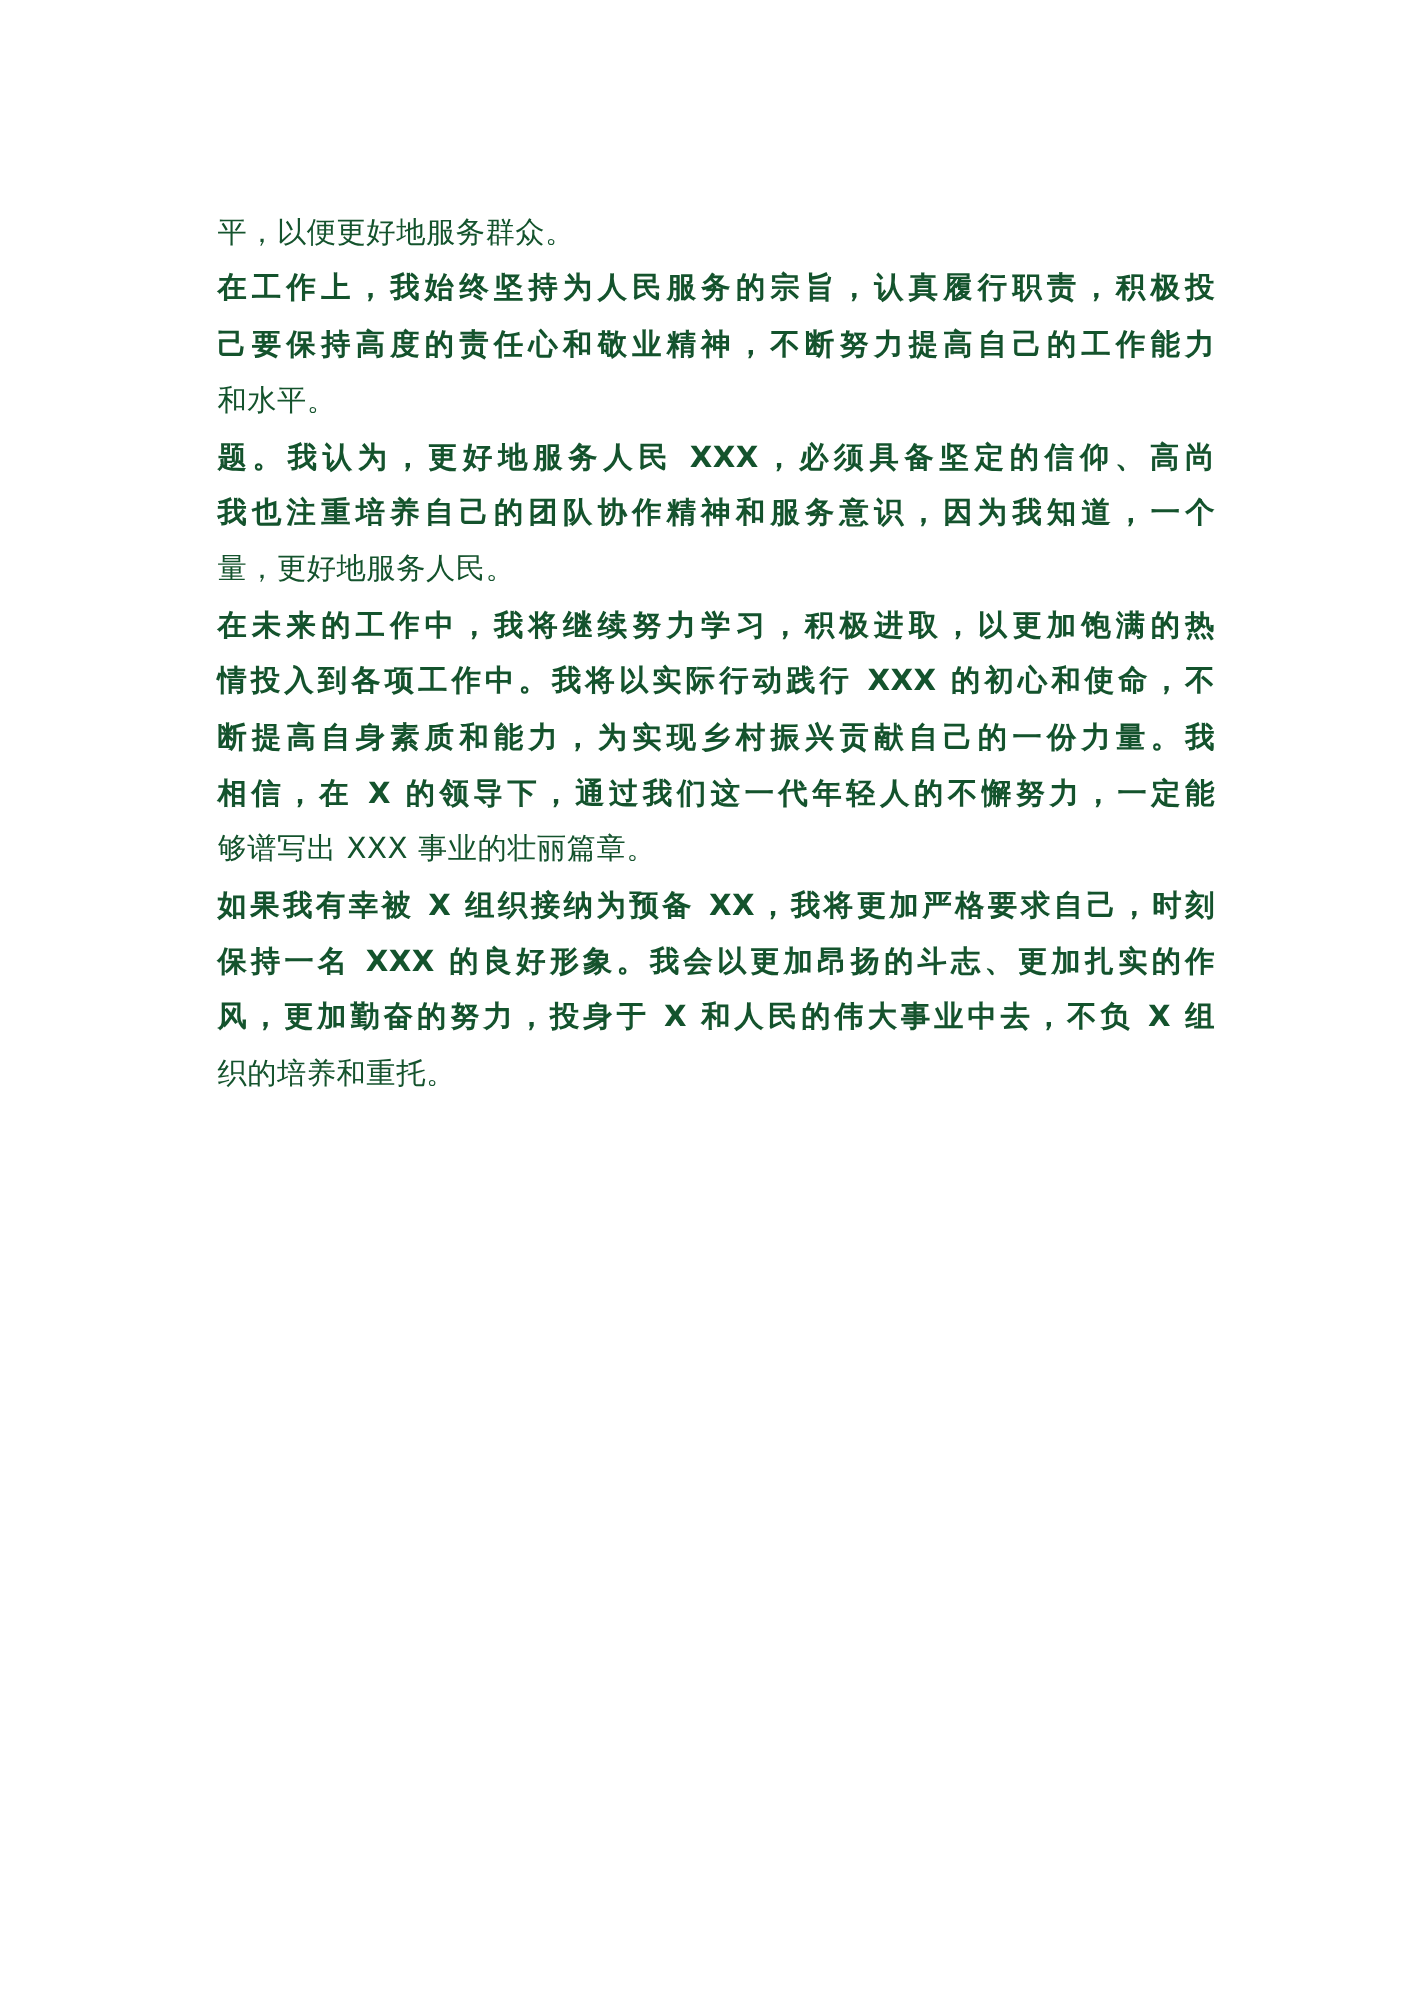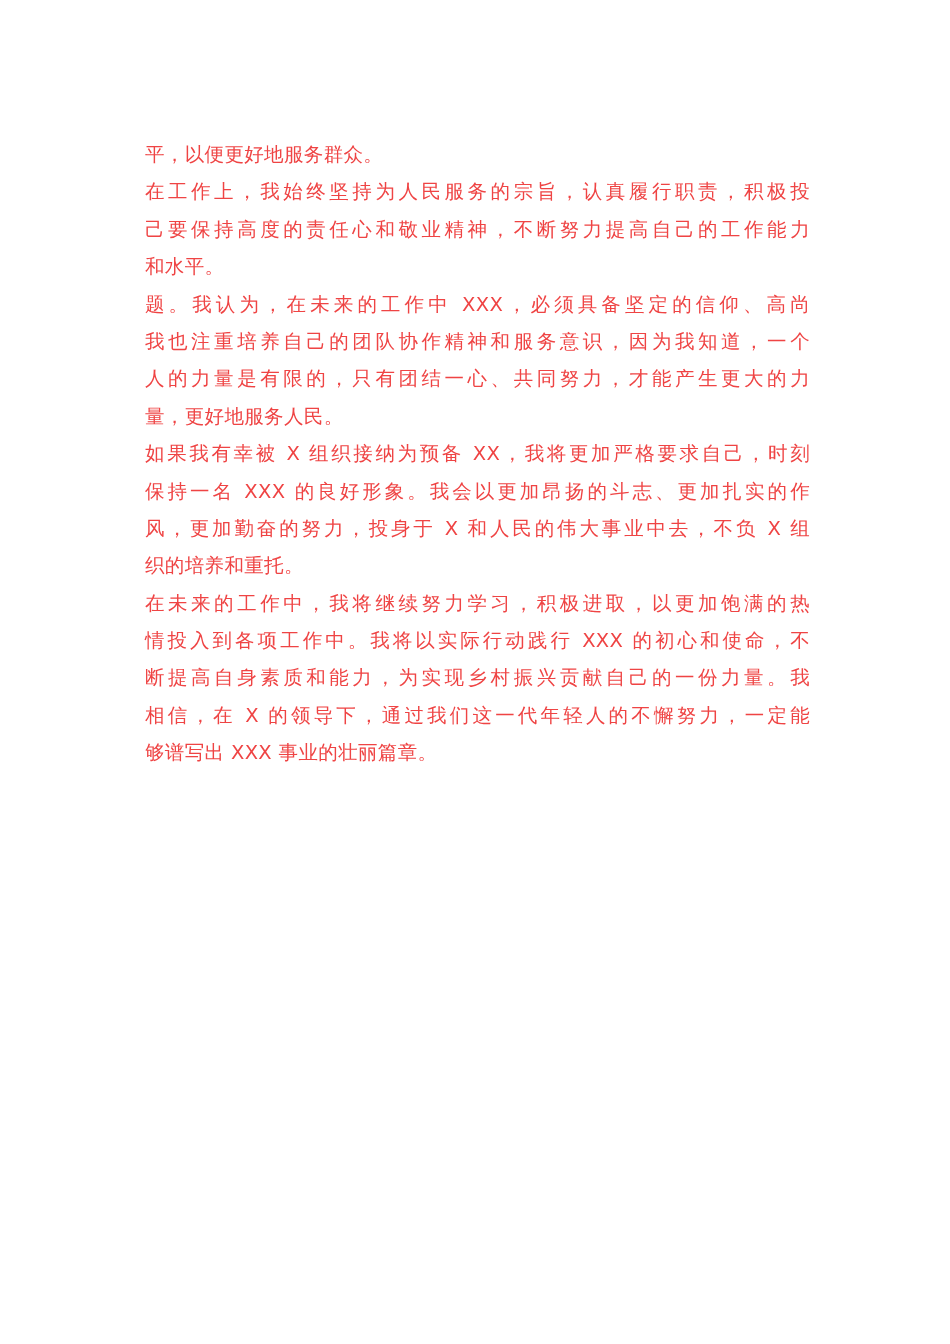--- a/index.html
+++ b/index.html
@@ -3,62 +3,61 @@
 <meta charset="utf-8">
 <style>
   html, body { margin: 0; padding: 0; background: #ffffff; }
   body { width: 950px; height: 1344px; position: relative; overflow: hidden; }
   .page {
     position: absolute; left: 0; top: 0; width: 950px; height: 1344px; background: #ffffff;
   }
   .content {
     position: absolute; left: 145px; top: 136px; width: 665px;
     font-family: "DejaVu Sans", "Liberation Sans", sans-serif;
-    color: #ef4444;
+    color: #14532d;
     font-size: 19.5px;
   }
   .para { margin: 0; padding: 0; }
   .line {
     display: block; height: 37.4px; line-height: 37.4px;
     white-space: nowrap; letter-spacing: 0.35px;
   }
-  .line.justify { text-align: justify; text-align-last: justify; }
+  .line.justify { text-align: justify; text-align-last: justify; font-weight: bold; }
 </style>
 </head>
 <body>
 
 <div class="page">
   <div class="content">
 
     <div class="para">
       <span class="line">平，以便更好地服务群众。</span>
     </div>
 
     <div class="para">
       <span class="line justify">在工作上，我始终坚持为人民服务的宗旨，认真履行职责，积极投</span>
       <span class="line justify">己要保持高度的责任心和敬业精神，不断努力提高自己的工作能力</span>
       <span class="line">和水平。</span>
     </div>
 
     <div class="para">
-      <span class="line justify">题。我认为，在未来的工作中 XXX，必须具备坚定的信仰、高尚</span>
+      <span class="line justify">题。我认为，更好地服务人民 XXX，必须具备坚定的信仰、高尚</span>
       <span class="line justify">我也注重培养自己的团队协作精神和服务意识，因为我知道，一个</span>
-      <span class="line justify">人的力量是有限的，只有团结一心、共同努力，才能产生更大的力</span>
       <span class="line">量，更好地服务人民。</span>
-    </div>
-
-    <div class="para">
-      <span class="line justify">如果我有幸被 X 组织接纳为预备 XX，我将更加严格要求自己，时刻</span>
-      <span class="line justify">保持一名 XXX 的良好形象。我会以更加昂扬的斗志、更加扎实的作</span>
-      <span class="line justify">风，更加勤奋的努力，投身于 X 和人民的伟大事业中去，不负 X 组</span>
-      <span class="line">织的培养和重托。</span>
     </div>
 
     <div class="para">
       <span class="line justify">在未来的工作中，我将继续努力学习，积极进取，以更加饱满的热</span>
       <span class="line justify">情投入到各项工作中。我将以实际行动践行 XXX 的初心和使命，不</span>
       <span class="line justify">断提高自身素质和能力，为实现乡村振兴贡献自己的一份力量。我</span>
       <span class="line justify">相信，在 X 的领导下，通过我们这一代年轻人的不懈努力，一定能</span>
       <span class="line">够谱写出 XXX 事业的壮丽篇章。</span>
     </div>
 
+    <div class="para">
+      <span class="line justify">如果我有幸被 X 组织接纳为预备 XX，我将更加严格要求自己，时刻</span>
+      <span class="line justify">保持一名 XXX 的良好形象。我会以更加昂扬的斗志、更加扎实的作</span>
+      <span class="line justify">风，更加勤奋的努力，投身于 X 和人民的伟大事业中去，不负 X 组</span>
+      <span class="line">织的培养和重托。</span>
+    </div>
+
   </div>
 </div>
 
 </body></html>

